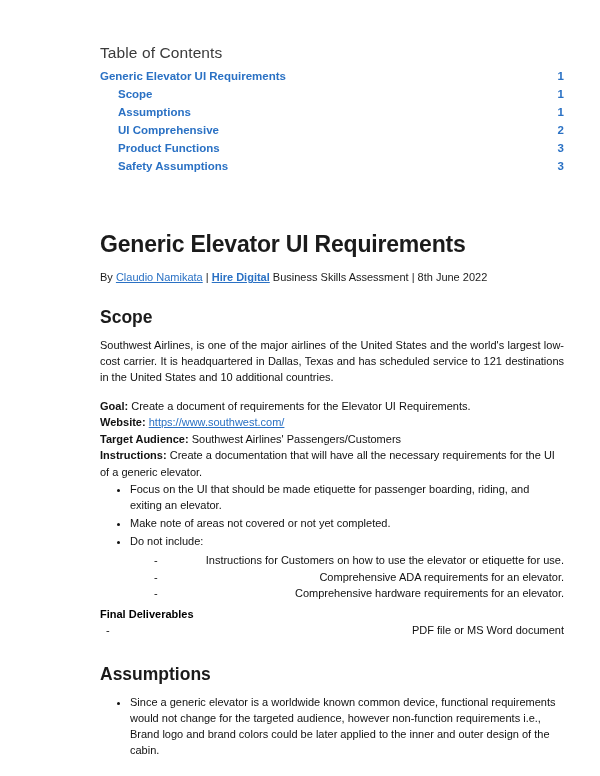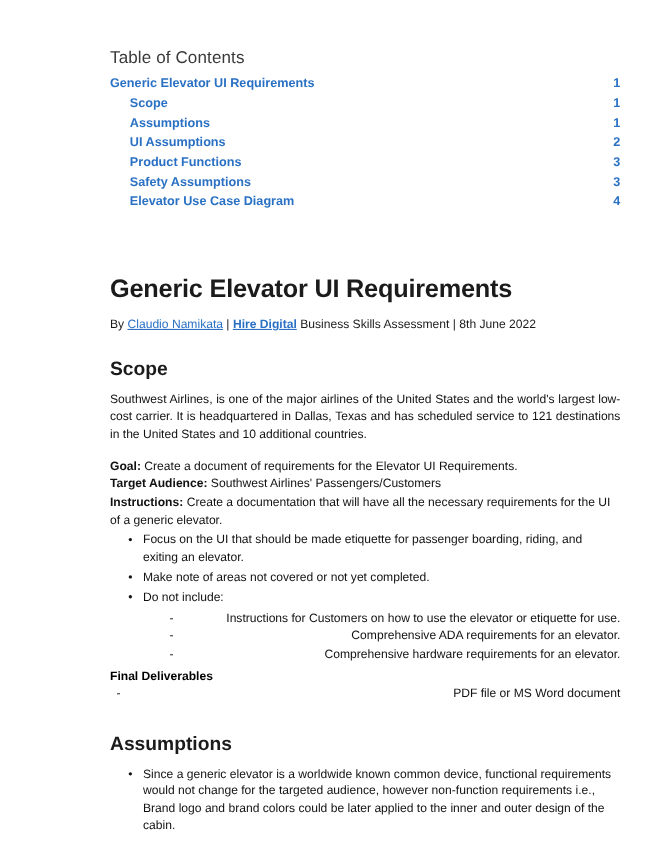--- a/index.html
+++ b/index.html
@@ -160,49 +160,46 @@
       </li>
       <li class="toc-row lvl2">
         <span class="toc-label">Scope</span>
         <span class="toc-page">1</span>
       </li>
       <li class="toc-row lvl2">
         <span class="toc-label">Assumptions</span>
         <span class="toc-page">1</span>
       </li>
       <li class="toc-row lvl2">
-        <span class="toc-label">UI Assumptions</span>
+        <span class="toc-label">UI Comprehensive</span>
         <span class="toc-page">2</span>
       </li>
       <li class="toc-row lvl2">
         <span class="toc-label">Product Functions</span>
         <span class="toc-page">3</span>
       </li>
       <li class="toc-row lvl2">
         <span class="toc-label">Safety Assumptions</span>
         <span class="toc-page">3</span>
-      </li>
-      <li class="toc-row lvl2">
-        <span class="toc-label">Elevator Use Case Diagram</span>
-        <span class="toc-page">4</span>
       </li>
     </ul>
   </div>
 
   <h1 class="doc-title">Generic Elevator UI Requirements</h1>
 
   <div class="byline">
     <span>By </span><span class="link">Claudio Namikata</span><span> | </span><b><span class="link">Hire Digital</span></b><span> Business Skills Assessment | 8th June 2022</span>
   </div>
 
   <h2 class="section">Scope</h2>
   <p class="body">Southwest Airlines, is one of the major airlines of the United States and the world's largest low-cost carrier. It is headquartered in Dallas, Texas and has scheduled service to 121 destinations in the United States and 10 additional countries.</p>
 
   <p class="kv"><b>Goal:</b><span> Create a document of requirements for the Elevator UI Requirements.</span></p>
 
+  <p class="kv"><b>Website:</b> <span class="link">https://www.southwest.com/</span></p>
 
   <p class="kv"><b>Target Audience:</b><span> Southwest Airlines' Passengers/Customers</span></p>
 
   <p class="kv"><b>Instructions:</b><span> Create a documentation that will have all the necessary requirements for the UI of a generic elevator.</span></p>
 
   <ul class="bullets">
     <li>Focus on the UI that should be made etiquette for passenger boarding, riding, and exiting an elevator.</li>
     <li>Make note of areas not covered or not yet completed.</li>
     <li>
       <span>Do not include:</span>

